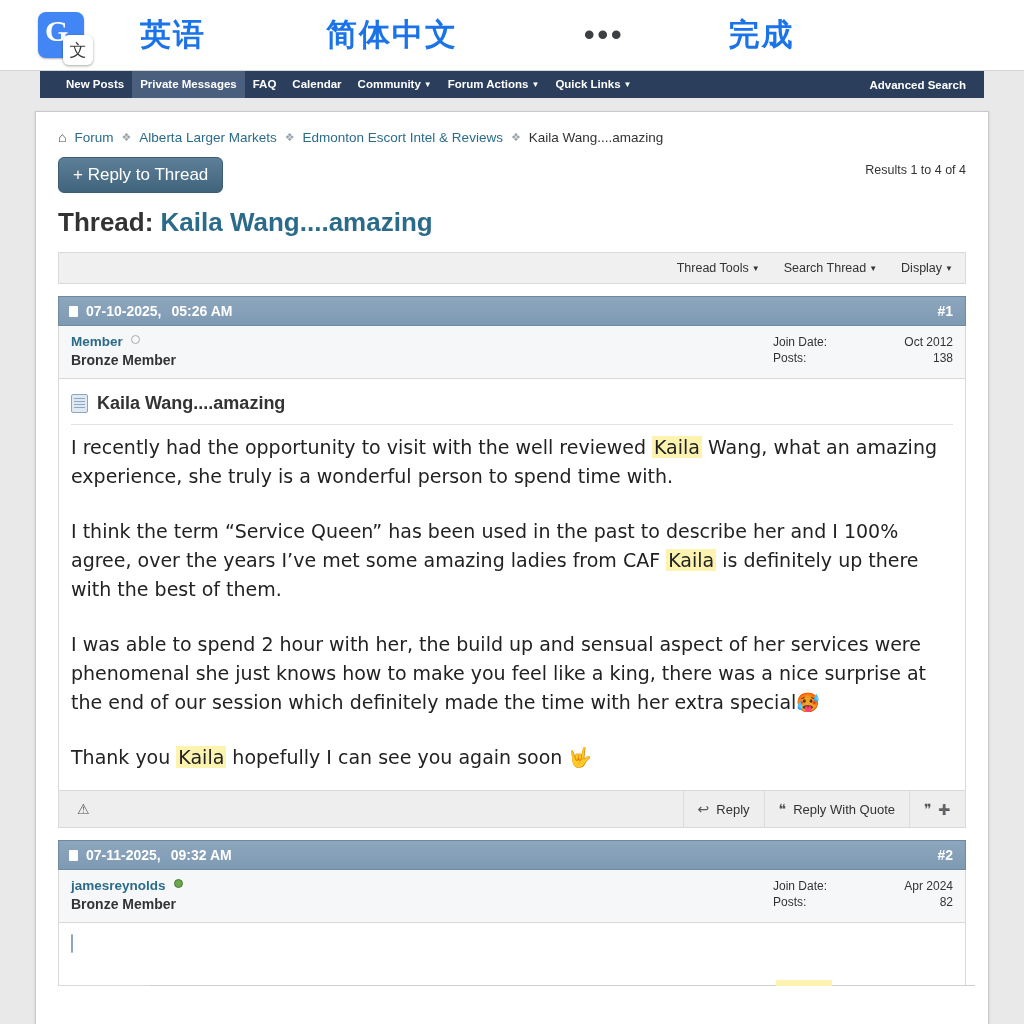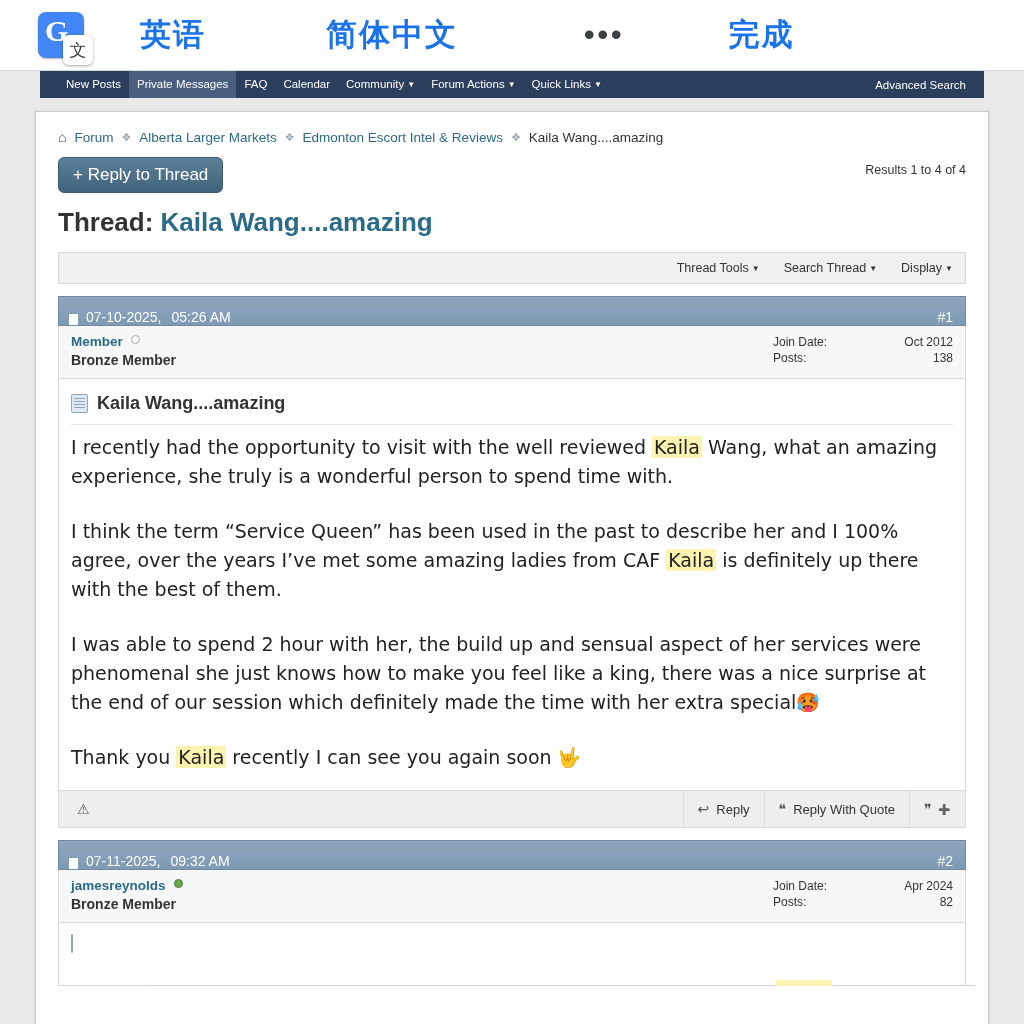--- a/index.html
+++ b/index.html
@@ -93,20 +93,21 @@
   .navbar {
     position: absolute;
     left: 40px; right: 40px;
     top: 0;
     height: 27px;
     background: #2b3f5c;
     display: flex;
     align-items: center;
     font-size: 11.5px;
     color: #ffffff;
+    font-weight: bold;
   }
   .navbar .nav-item {
     padding: 0 8px;
     line-height: 27px;
     height: 27px;
     white-space: nowrap;
     cursor: pointer;
   }
   .navbar .nav-item.active {
     background: #4a5f7e;
@@ -212,24 +213,24 @@
     white-space: nowrap;
   }
 
   
   .post { margin: 12px 22px 0 22px; }
   .post-head {
     background: linear-gradient(to bottom,#8ca6bd 0%,#7e9ab3 100%);
     border: 1px solid #7089a0;
     height: 28px;
     display: flex;
-    align-items: flex-end;
+    align-items: center;
     color: #ffffff;
     font-size: 14px;
-    font-weight: normal;
+    font-weight: bold;
     margin-top: 8px;
   }
   .post-head .pg-icon {
     width: 9px; height: 11px;
     background: #ffffff;
     margin: 0 8px 0 10px;
     border-radius: 1px;
   }
   .post-head .num {
     margin-left: auto;
@@ -475,21 +476,21 @@
 
       <div class="post-body">
         <div class="post-subject">
           <span class="doc-icon"></span>
           <span>Kaila Wang....amazing</span>
         </div>
         <div class="post-text" id="post-1-text">
             <p><span>I recently had the opportunity to visit with the well reviewed </span><mark>Kaila</mark><span> Wang, what an amazing experience, she truly is a wonderful person to spend time with.</span></p>
             <p><span>I think the term “Service Queen” has been used in the past to describe her and I 100% agree, over the years I’ve met some amazing ladies from CAF </span><mark>Kaila</mark><span> is definitely up there with the best of them.</span></p>
             <p><span>I was able to spend 2 hour with her, the build up and sensual aspect of her services were phenomenal she just knows how to make you feel like a king, there was a nice surprise at the end of our session which definitely made the time with her extra special🥵</span></p>
-            <p><span>Thank you </span><mark>Kaila</mark><span> recently I can see you again soon 🤟</span></p>
+            <p><span>Thank you </span><mark>Kaila</mark><span> hopefully I can see you again soon 🤟</span></p>
           </div>
       </div>
 
       <div class="post-footer">
         <span class="warn">⚠</span>
         <span class="fspacer"></span>
         <div class="foot-btn">
           <span class="fi">↩</span>
           <span>Reply</span>
         </div>

